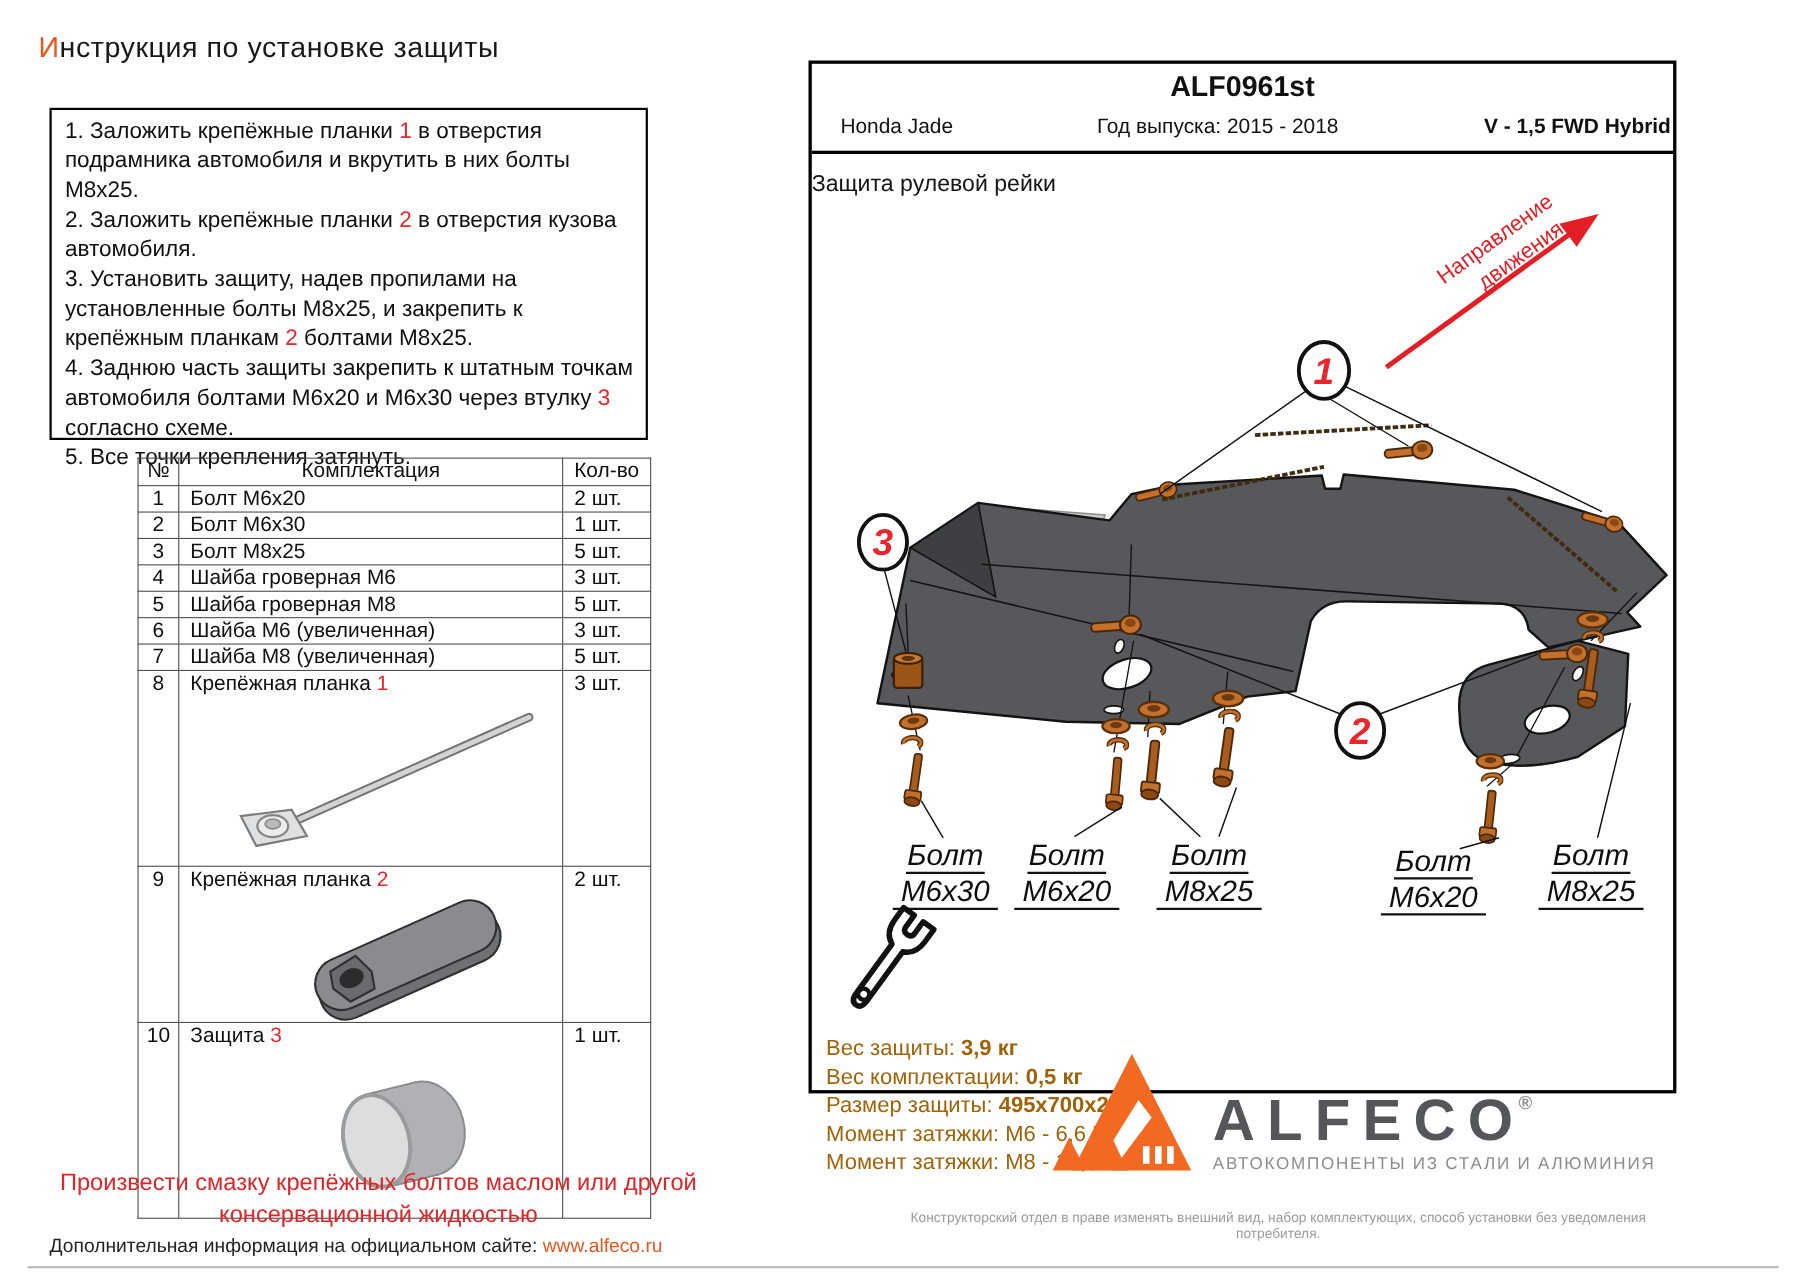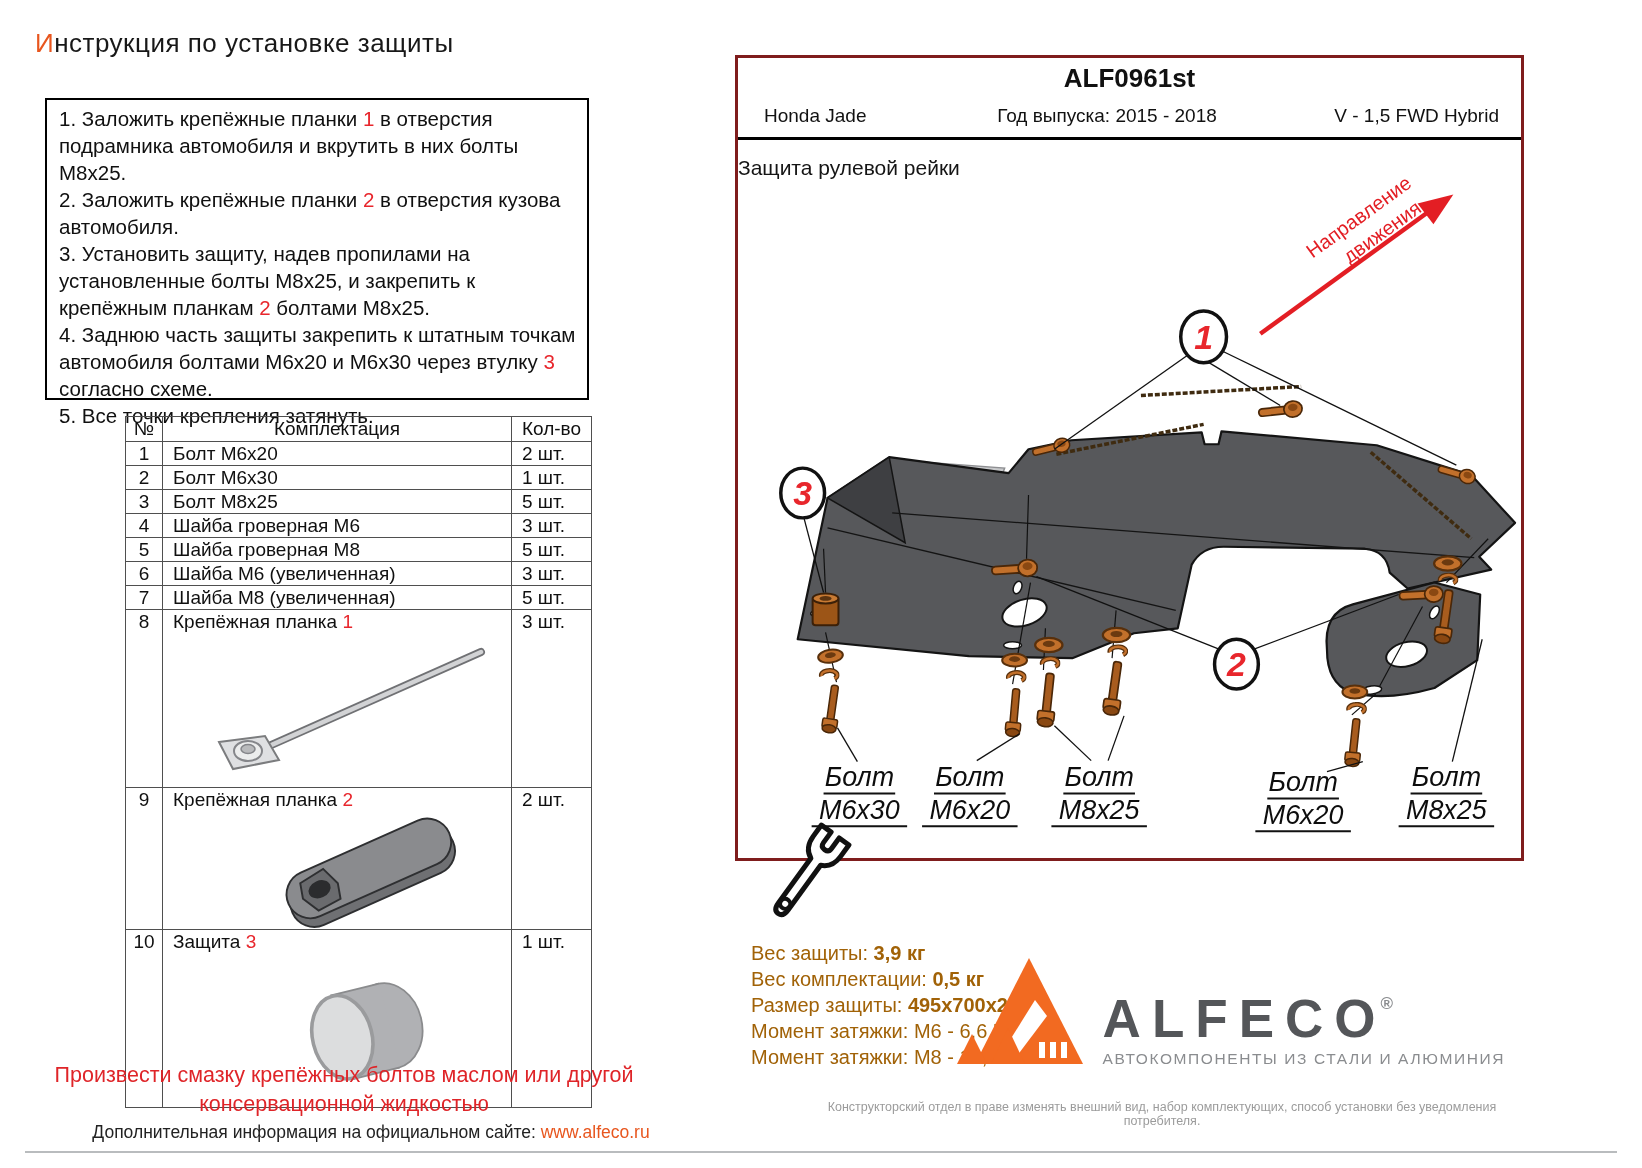--- a/index.html
+++ b/index.html
@@ -26,31 +26,31 @@
   .parts-table tr.r-img8 td { height:176px; }
   .parts-table tr.r-img9 td { height:126px; }
   .parts-table tr.r-img10 td { height:160px; }
   .part-pic { display:block; }
   .part-pic.rod { margin:4px 0 0 8px; }
   .part-pic.plate { margin:2px 0 0 92px; }
   .part-pic.bushing { margin:4px 0 0 104px; }
 
   .note-red { position:absolute; left:29px; top:1061px; width:630px; text-align:center;
               color:#df2428; font-size:21.5px; line-height:29px; }
-  .site-line { position:absolute; left:56px; top:1122px; width:630px; text-align:center; font-size:17.5px; color:#222; }
+  .site-line { position:absolute; left:45px; top:1122px; width:630px; font-size:17.5px; color:#222; }
   .site-line .link { color:#e8561e; }
   .bottom-rule { position:absolute; left:25px; top:1151px; width:1592px; height:2px; background:#b9bcbe; }
 
   
-  .panel { position:absolute; left:735px; top:55px; width:789px; height:806px; border:3px solid #7f1d1d; background:#fff; }
+  .panel { position:absolute; left:735px; top:55px; width:789px; height:939px; border:3px solid #000000; background:#fff; }
   .panel-h1 { height:37px; text-align:center; font-size:26px; font-weight:700; padding-top:5px; }
   .panel-h2 { height:45px; display:flex; align-items:center; font-size:19px; border-bottom:3px solid #000; }
   .panel-h2 .car { width:225px; padding-left:26px; }
   .panel-h2 .year { flex:1; text-align:center; }
-  .panel-h2 .engine { width:270px; text-align:right; padding-right:22px; }
+  .panel-h2 .engine { width:270px; text-align:right; padding-right:2px;font-weight:bold; }
   .diagram-title { position:absolute; left:0; top:98px; width:100%; font-size:21px; color:#151515; }
   .diagram-svg { position:absolute; left:0; top:85px; }
 
   .wrench-wrap { position:absolute; left:8px; top:752px; }
   .specs { position:absolute; left:13px; top:882px; font-size:20px; line-height:26px; color:#a16207; }
   .spec-value.bold { font-weight:700; }
 
   .logo { position:absolute; right:16px; top:898px; display:flex; align-items:flex-end; }
   .logo-mark { margin-right:16px; }
   .logo-text {}

